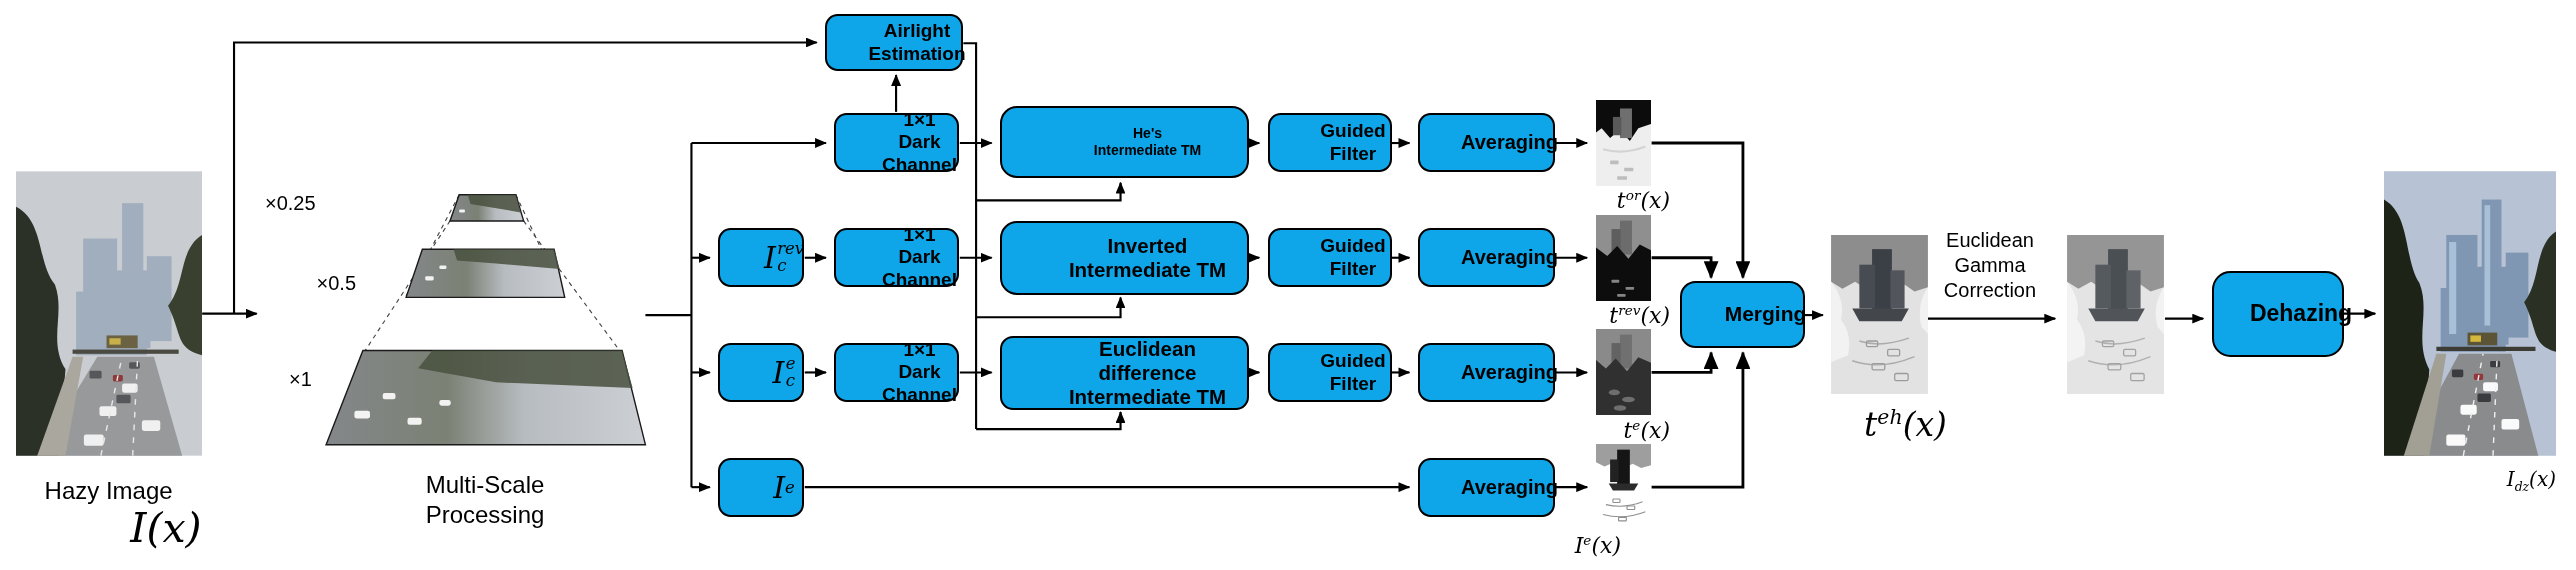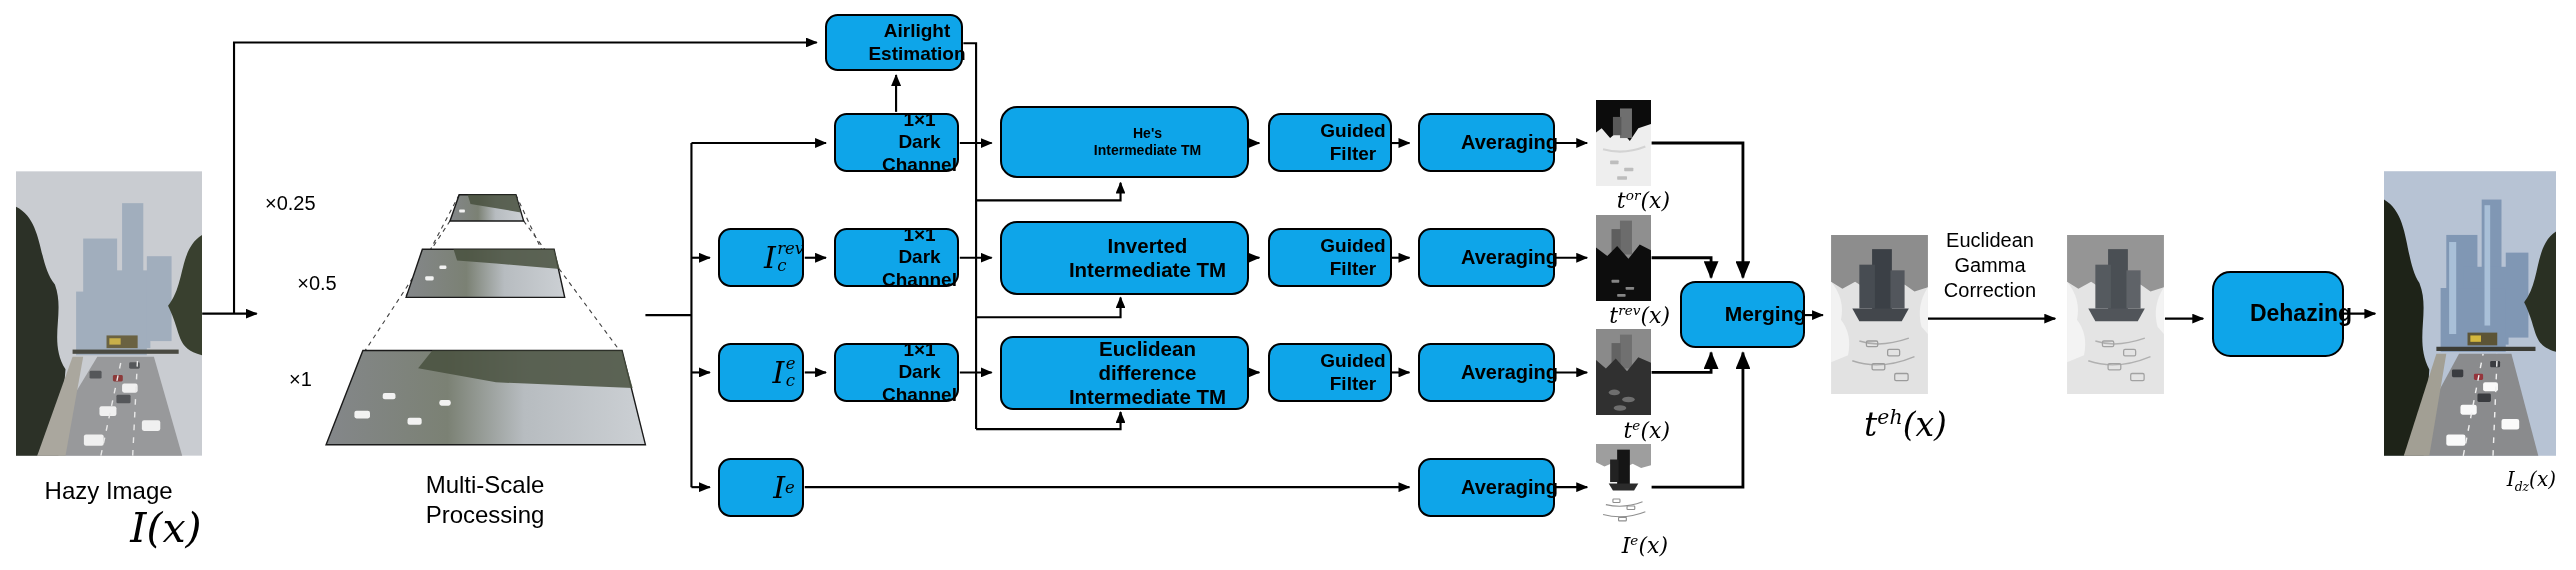--- a/index.html
+++ b/index.html
@@ -316,36 +316,36 @@
   <div class="node" style="left:1680px;top:281px;width:125px;height:67px;font-size:21px;border-radius:15.6px">Merging</div>
 
   <div class="node" style="left:2212px;top:271px;width:132px;height:86px;font-size:23px;border-radius:18.4px">Dehazing</div>
 
   <div class="cap" style="left:15.6px;top:476px;width:186px;font-size:24px">Hazy Image</div>
   <div class="mathlabel" style="left:15.6px;top:504px;width:186px;font-size:41px">
     <span>I</span><span>(x)</span>
   </div>
 
   <div class="cap" style="left:265px;top:191px;width:78px;font-size:20px;text-align:left">×0.25</div>
-  <div class="cap" style="left:278px;top:271px;width:78px;font-size:20px;text-align:center">×0.5</div>
+  <div class="cap" style="left:278px;top:271px;width:78px;font-size:20px;text-align:right">×0.5</div>
   <div class="cap" style="left:289px;top:367px;width:78px;font-size:20px;text-align:left">×1</div>
 
   <div class="cap" style="left:361px;top:470px;width:248px;font-size:24px">Multi-Scale
 Processing</div>
 
   <div class="mathlabel" style="left:1578px;top:188px;width:92px;font-size:22px">
     <span>t</span><sup>or</sup><span>(x)</span>
   </div>
   <div class="mathlabel" style="left:1578px;top:303px;width:92px;font-size:22px">
     <span>t</span><sup>rev</sup><span>(x)</span>
   </div>
   <div class="mathlabel" style="left:1578px;top:418px;width:92px;font-size:22px">
     <span>t</span><sup>e</sup><span>(x)</span>
   </div>
-  <div class="mathlabel" style="left:1576px;top:533px;width:92px;font-size:22px">
+  <div class="mathlabel" style="left:1529px;top:533px;width:92px;font-size:22px">
     <span>I</span><sup>e</sup><span>(x)</span>
   </div>
 
   <div class="mathlabel" style="left:1820px;top:405px;width:127px;font-size:33px">
     <span>t</span><sup>eh</sup><span>(x)</span>
   </div>
 
   <div class="cap" style="left:1912px;top:228px;width:156px;font-size:20px">Euclidean
 Gamma
 Correction</div>

